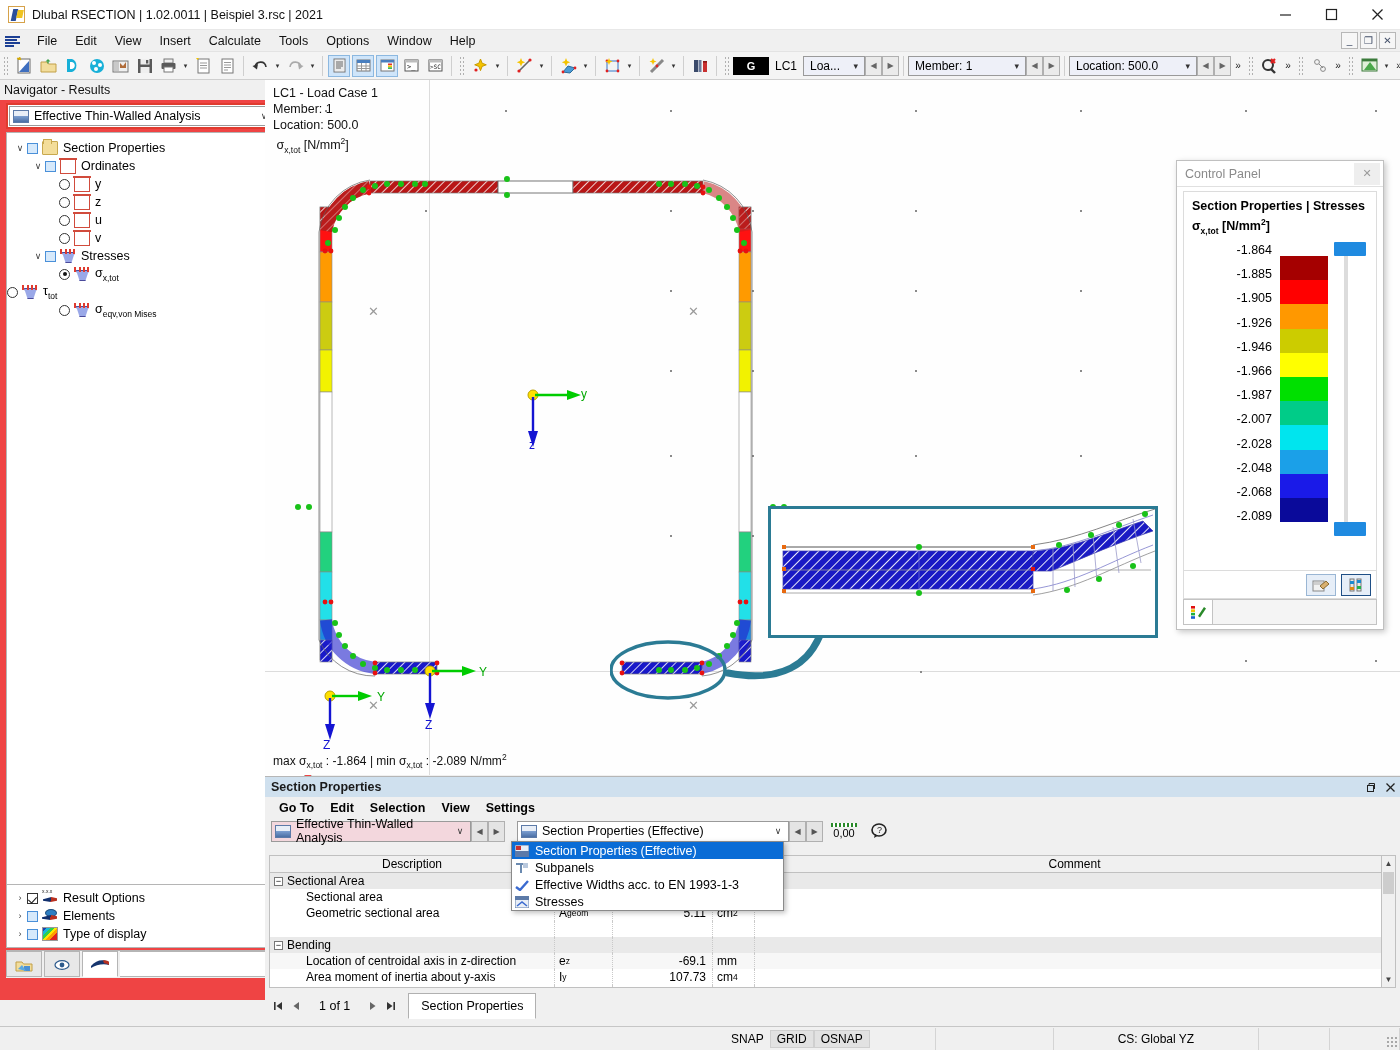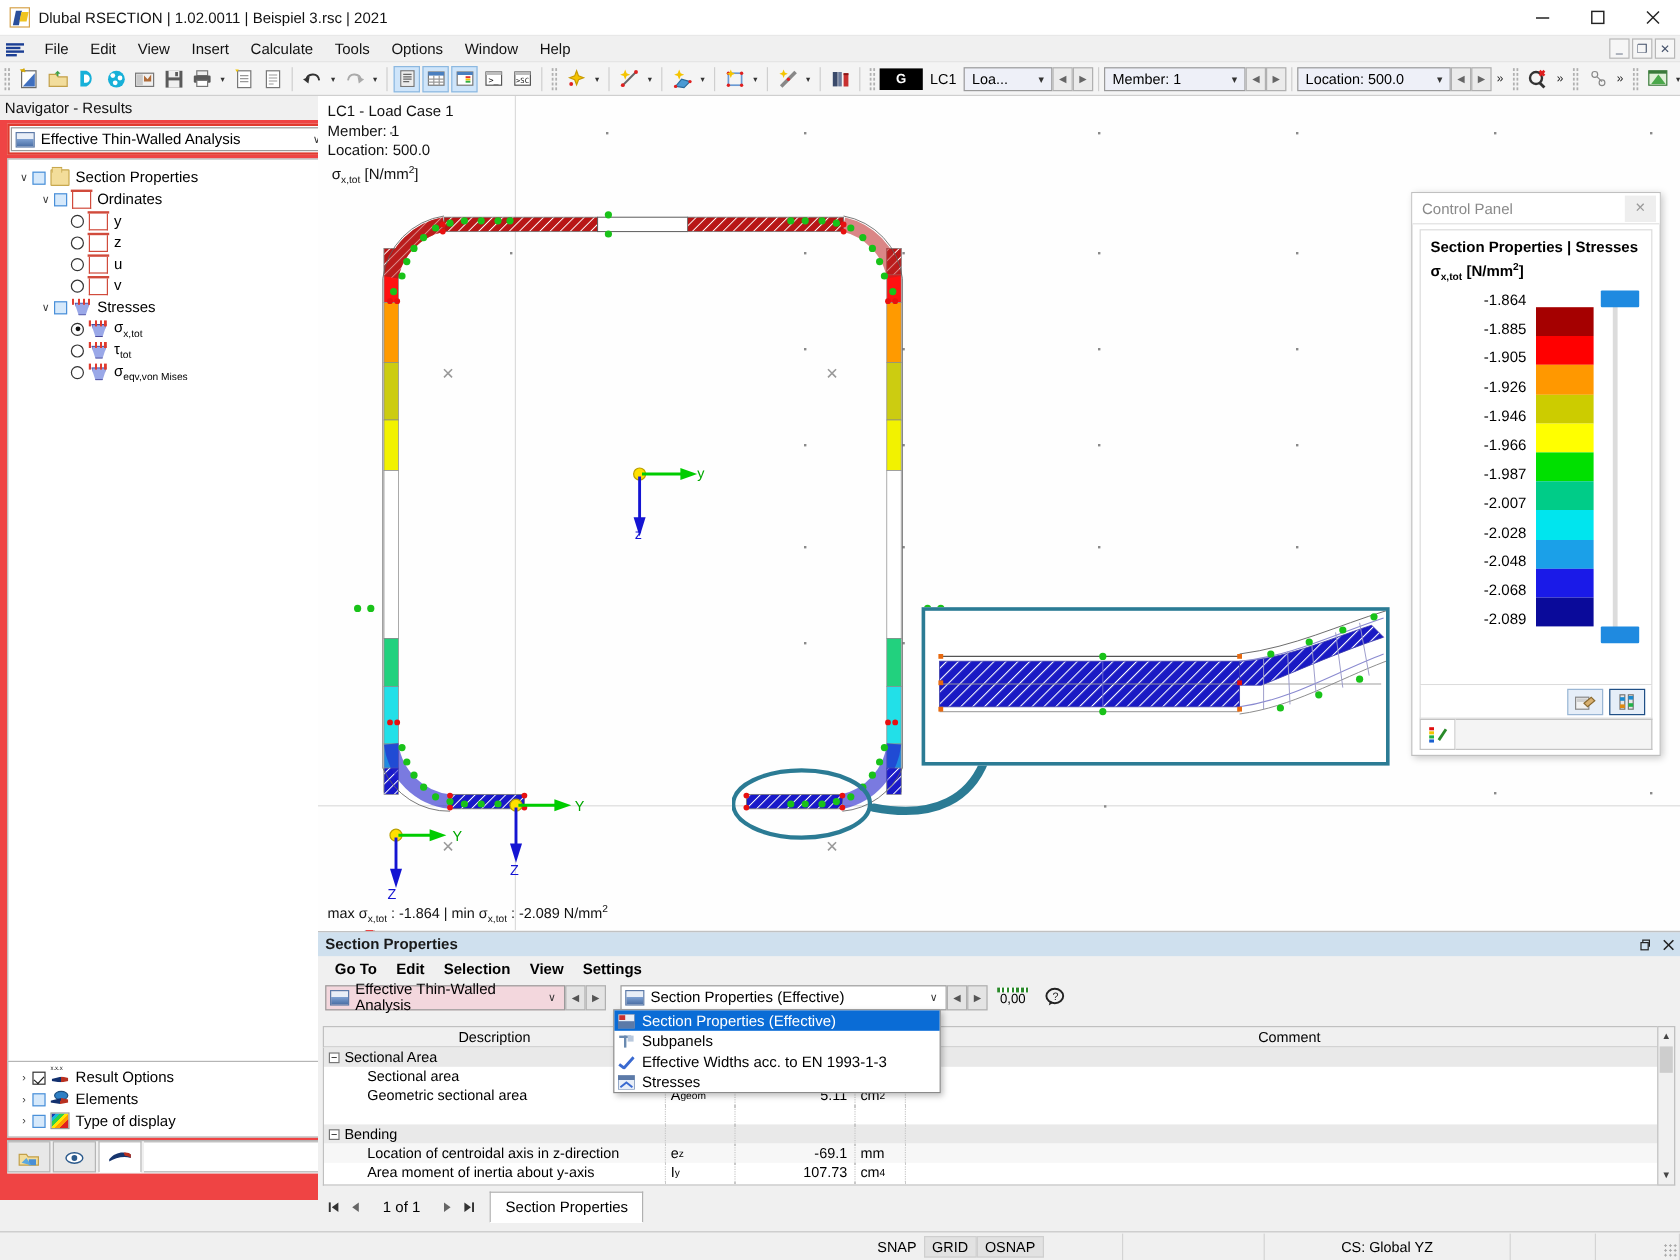--- a/index.html
+++ b/index.html
@@ -584,21 +584,21 @@
           <rect x="7.5" y="4" width="3" height="12" fill="#6a7a9a"></rect>
           <path d="M12 5h4v11h-4z" fill="#c83030"></path>
           <rect x="12" y="5" width="4" height="1.6" fill="#8a1818"></rect>
         </svg>
     </div>
 
     <div class="tb-sep"></div>
     <div class="grip"></div>
     <div class="tag-g">G</div>
     <div style="padding:0 6px;font-size:12px">LC1</div>
-    <div class="combo" style="width:74px">
+    <div class="combo" style="width:62px">
       <span class="cv">Loa...</span>
       <span class="cchev">▾</span>
     </div>
     <div class="spin">◀</div>
     <div class="spin">▶</div>
     <div class="tb-sep"></div>
     <div class="combo" style="width:118px">
       <span class="cv">Member: 1</span>
       <span class="cchev">▾</span>
     </div>
@@ -711,21 +711,21 @@
         <span class="exp">∨</span>
         <span class="cb"></span>
         <span class="ico ico-str"></span>
         <span class="lbl">Stresses</span>
       </div>
       <div class="tr" style="padding-left:52px">
         <span class="rb on"></span>
         <span class="ico ico-str"></span>
         <span class="lbl"><span>σ</span><span class="sub">x,tot</span></span>
       </div>
-      <div class="tr" style="padding-left:52px">
+      <div class="tr" style="">
         <span class="rb"></span>
         <span class="ico ico-str"></span>
         <span class="lbl"><span>τ</span><span class="sub">tot</span></span>
       </div>
       <div class="tr" style="padding-left:52px">
         <span class="rb"></span>
         <span class="ico ico-str"></span>
         <span class="lbl"><span>σ</span><span class="sub">eqv,von Mises</span></span>
       </div>
     </div>

